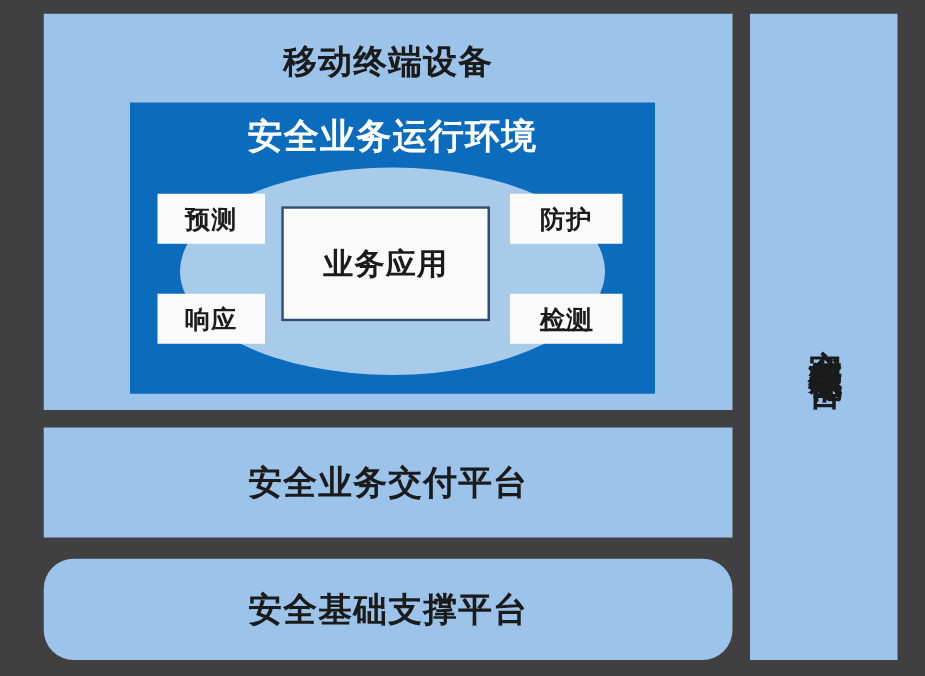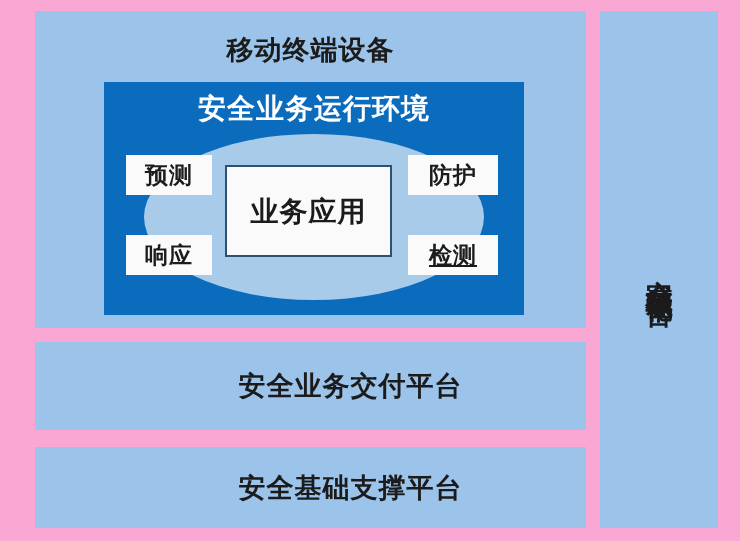--- a/index.html
+++ b/index.html
@@ -11,21 +11,21 @@
   body {
     font-family: "DejaVu Sans", "Liberation Sans", sans-serif;
     width: 740px;
     height: 541px;
     overflow: hidden;
   }
   #canvas {
     position: relative;
     width: 740px;
     height: 541px;
-    background: #f9a8d4;
+    background: #404040;
   }
 
   
   .panel {
     position: absolute;
     background: #9CC3E9;
     box-sizing: border-box;
   }
   .panel-label {
     position: absolute;
@@ -83,21 +83,21 @@
     height: 166px;
     border-radius: 50%;
     background: #A8CBEA;
     z-index: 1;
   }
 
   .capability {
     position: absolute;
     background: #FAFAFA;
     color: #1b1b1b;
-    font-size: 23px;
+    font-size: 20px;
     font-weight: 700;
     letter-spacing: 1px;
     display: flex;
     align-items: center;
     justify-content: center;
     white-space: nowrap;
     z-index: 2;
     box-sizing: border-box;
   }
   #cap-predict  { left: 22px;  top: 73px;  width: 86px; height: 40px; }
@@ -115,55 +115,55 @@
     border: 2px solid #2F4F74;
     box-sizing: border-box;
     display: flex;
     flex-direction: column;
     align-items: center;
     justify-content: center;
     z-index: 2;
   }
   .core-line {
     color: #1b1b1b;
-    font-size: 28px;
+    font-size: 24px;
     line-height: 33px;
     font-weight: 700;
     letter-spacing: 1px;
     white-space: nowrap;
   }
 
   
   #row-delivery {
     left: 35px;
     top: 342px;
     width: 551px;
     height: 88px;
   }
   #row-foundation {
     left: 35px;
     top: 447px;
     width: 551px;
     height: 81px;
+    border-radius: 24px;
   }
   .row-band-label {
     position: absolute;
     left: 0;
     top: 0;
     width: 100%;
     height: 100%;
     display: flex;
     align-items: center;
     justify-content: center;
     color: #1b1b1b;
     font-size: 27px;
     font-weight: 700;
     letter-spacing: 1px;
     white-space: nowrap;
-    margin-left: 40px;
   }
 
   
   #sidebar {
     left: 600px;
     top: 11px;
     width: 118px;
     height: 517px;
   }
   #sidebar-label {

